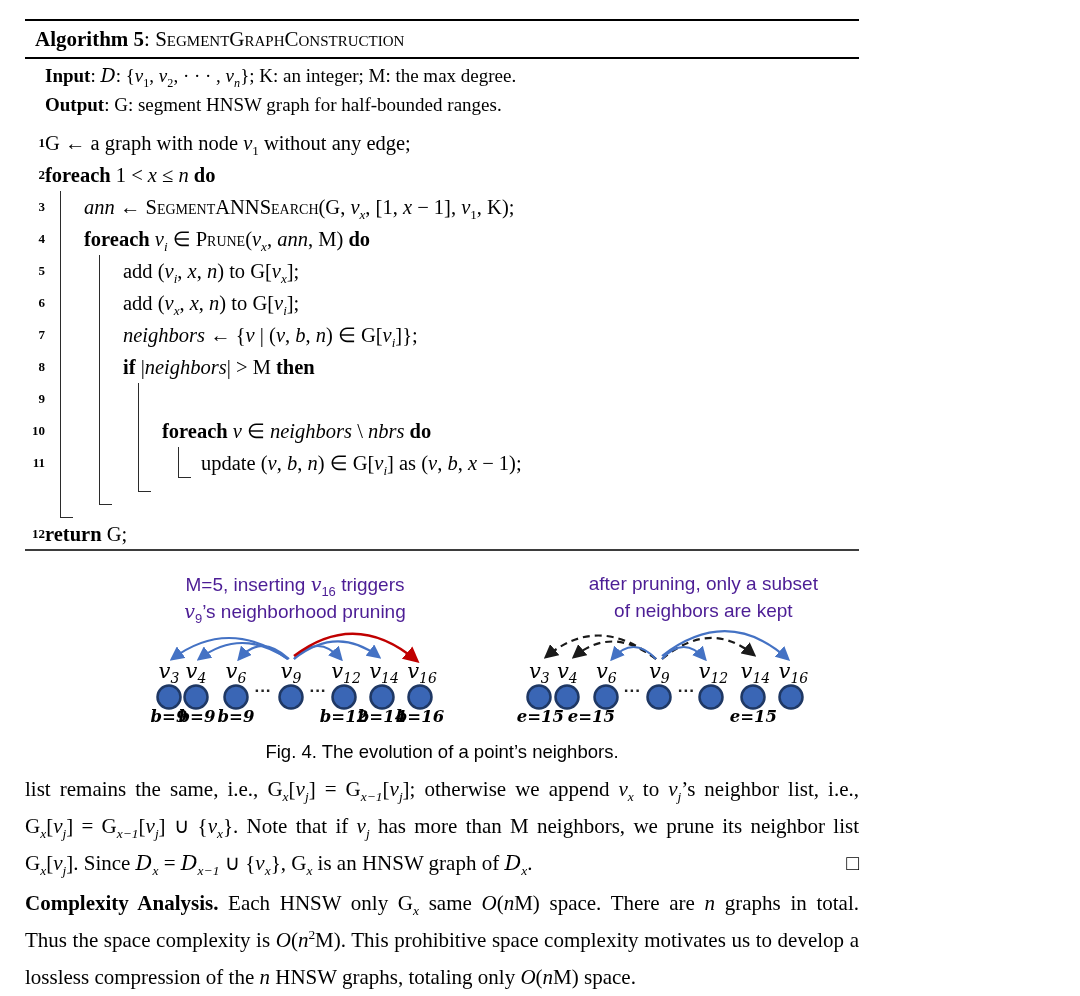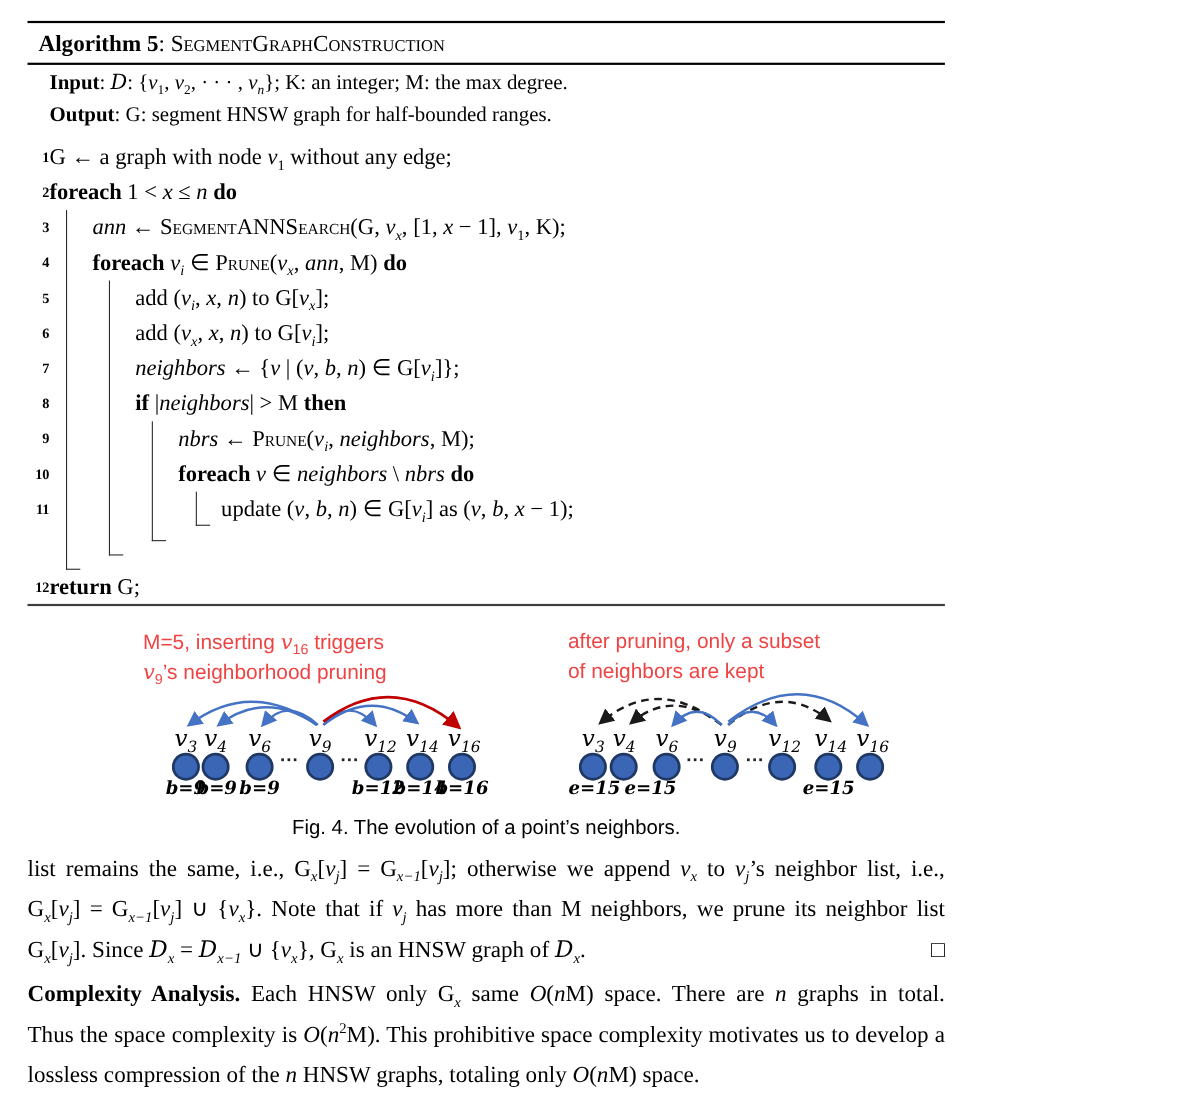--- a/index.html
+++ b/index.html
@@ -33,21 +33,21 @@
   .scal{font-family:"DejaVu Serif",serif;font-style:italic;}
   sub{font-size:64%;line-height:0;} sup{font-size:64%;line-height:0;}
 
   
   .fig{margin-top:22px;}
   .fig-panels{display:flex;}
   .panel{position:relative;height:166px;font-family:"Liberation Sans",sans-serif;}
   .panel.left{margin-left:130px;width:430px;}
   .panel.right{margin-left:50px;width:470px;}
   .panel svg{position:absolute;left:0;top:0;}
-  .fig-cap{position:absolute;font-size:19px;color:#ef4444;white-space:nowrap;}
+  .fig-cap{position:absolute;text-align:center;font-size:19px;color:#4c1d95;white-space:nowrap;}
   .panel.left .fig-cap{left:0;width:330px;}
   .panel.right .fig-cap{left:0;width:374px;}
   .cap1{top:0;} .cap2{top:27px;}
   .fig-cap sub{font-size:13px;}
   .fig .si{font-family:"DejaVu Serif",serif;}
   .nlabel{position:absolute;top:86px;transform:translateX(-50%);font-family:"DejaVu Serif",serif;
           font-style:italic;font-size:21px;white-space:nowrap;}
   .nlabel sub{font-size:14px;}
   .ndots{position:absolute;top:108px;transform:translateX(-50%);font-weight:700;font-size:17px;color:#222;}
   .ntag{position:absolute;top:134px;transform:translateX(-50%);font-style:italic;font-weight:600;
@@ -108,21 +108,20 @@
       <div class="alg-line ind2">
           <span class="alg-num">7</span>
           <span class="alg-content"><span class="si">neighbors</span><span> ← {</span><span class="si">v</span><span> | (</span><span class="si">v</span><span>, </span><span class="si">b</span><span>, </span><span class="si">n</span><span>) ∈ G[</span><span class="si">v</span><sub class="si">i</sub><span>]};</span></span>
         </div>
       <div class="alg-line ind2">
           <span class="alg-num">8</span>
           <span class="alg-content"><span class="sb">if</span><span> |</span><span class="si">neighbors</span><span>| &gt; M </span><span class="sb">then</span></span>
         </div>
       <div class="alg-line ind3">
           <span class="alg-num">9</span>
-          <span class="alg-content"><span class="si">nbrs</span><span> ← </span><span class="ssc">Prune</span><span>(</span><span class="si">v</span><sub class="si">i</sub><span>, </span><span class="si">neighbors</span><span>, M);</span></span>
         </div>
       <div class="alg-line ind3">
           <span class="alg-num">10</span>
           <span class="alg-content"><span class="sb">foreach</span><span> </span><span class="si">v</span><span> ∈ </span><span class="si">neighbors</span><span> \ </span><span class="si">nbrs</span><span> </span><span class="sb">do</span></span>
         </div>
       <div class="alg-line ind4">
           <span class="alg-num">11</span>
           <span class="alg-content"><span>update (</span><span class="si">v</span><span>, </span><span class="si">b</span><span>, </span><span class="si">n</span><span>) ∈ G[</span><span class="si">v</span><sub class="si">i</sub><span>] as (</span><span class="si">v</span><span>, </span><span class="si">b</span><span>, </span><span class="si">x</span><span> − 1);</span></span>
         </div>
       <div class="alg-feet"></div>

